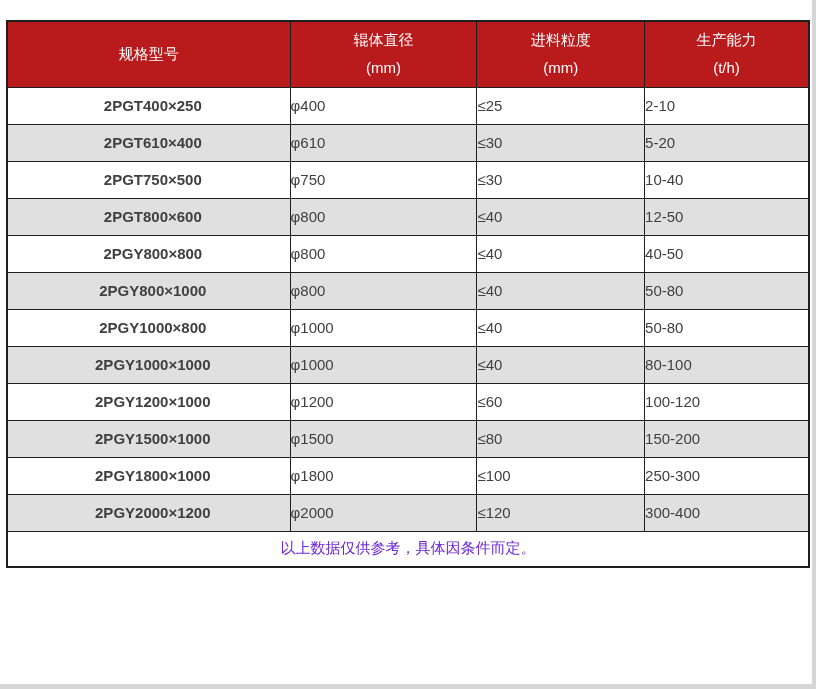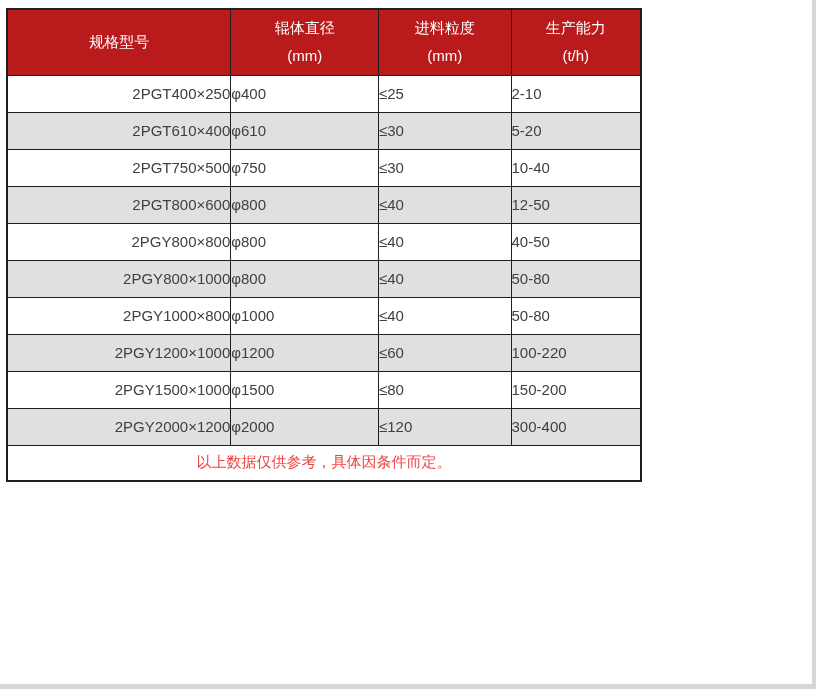--- a/index.html
+++ b/index.html
@@ -19,22 +19,22 @@
     width: 4px; height: 100%;
     background: #d6d6d6;
   }
   .edge-bottom {
     position: absolute; bottom: 0; left: 0;
     width: 100%; height: 5px;
     background: #d6d6d6;
   }
   table.spec-table {
     position: absolute;
-    left: 6px; top: 8px;
-    width: 636px;
+    left: 6px; top: 20px;
+    width: 804px;
     border-collapse: collapse;
     border: 2px solid #1f1f1f;
     table-layout: fixed;
   }
   .spec-table th, .spec-table td {
     border: 1px solid #1f1f1f;
     font-size: 15px;
     overflow: hidden;
     white-space: nowrap;
   }
@@ -48,24 +48,24 @@
     padding: 0;
   }
   .hdr-line { line-height: 28px; }
   .spec-table tbody td {
     color: #404040;
     background: #ffffff;
     height: 37px;
     vertical-align: middle;
   }
   .spec-table tbody tr:nth-child(even) td { background: #e0e0e0; }
-  .cell-model { text-align: right; padding-left: 8px; }
+  .cell-model { text-align: center; padding-left: 8px; font-weight: bold; }
   .cell-center { }
   .spec-table tfoot td {
-    color: #ef4444;
+    color: #6d28d9;
     background: #ffffff;
     height: 36px;
     text-align: center;
     vertical-align: middle;
     font-size: 15px;
   }
 </style>
 </head>
 <body>
 
@@ -133,30 +133,42 @@
           <td class="cell-center">≤40</td>
           <td class="cell-center">50-80</td>
         </tr>
         <tr>
           <td class="cell-model">2PGY1000×800</td>
           <td class="cell-center">φ1000</td>
           <td class="cell-center">≤40</td>
           <td class="cell-center">50-80</td>
         </tr>
         <tr>
+          <td class="cell-model">2PGY1000×1000</td>
+          <td class="cell-center">φ1000</td>
+          <td class="cell-center">≤40</td>
+          <td class="cell-center">80-100</td>
+        </tr>
+        <tr>
           <td class="cell-model">2PGY1200×1000</td>
           <td class="cell-center">φ1200</td>
           <td class="cell-center">≤60</td>
-          <td class="cell-center">100-220</td>
+          <td class="cell-center">100-120</td>
         </tr>
         <tr>
           <td class="cell-model">2PGY1500×1000</td>
           <td class="cell-center">φ1500</td>
           <td class="cell-center">≤80</td>
           <td class="cell-center">150-200</td>
+        </tr>
+        <tr>
+          <td class="cell-model">2PGY1800×1000</td>
+          <td class="cell-center">φ1800</td>
+          <td class="cell-center">≤100</td>
+          <td class="cell-center">250-300</td>
         </tr>
         <tr>
           <td class="cell-model">2PGY2000×1200</td>
           <td class="cell-center">φ2000</td>
           <td class="cell-center">≤120</td>
           <td class="cell-center">300-400</td>
         </tr>
       </tbody>
     <tfoot>
       <tr>

